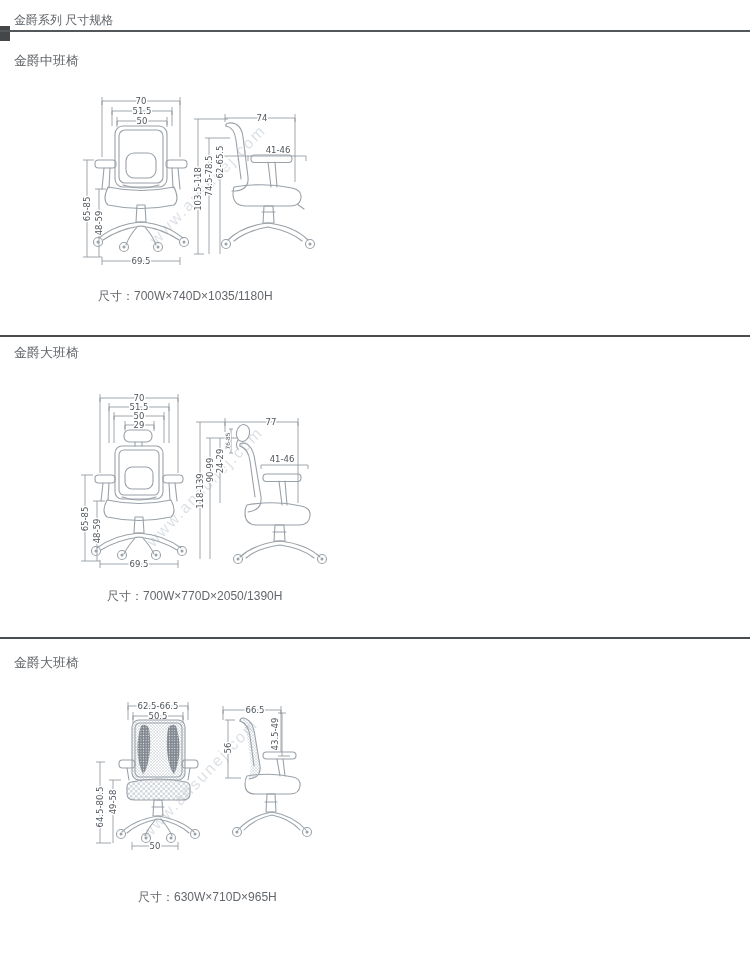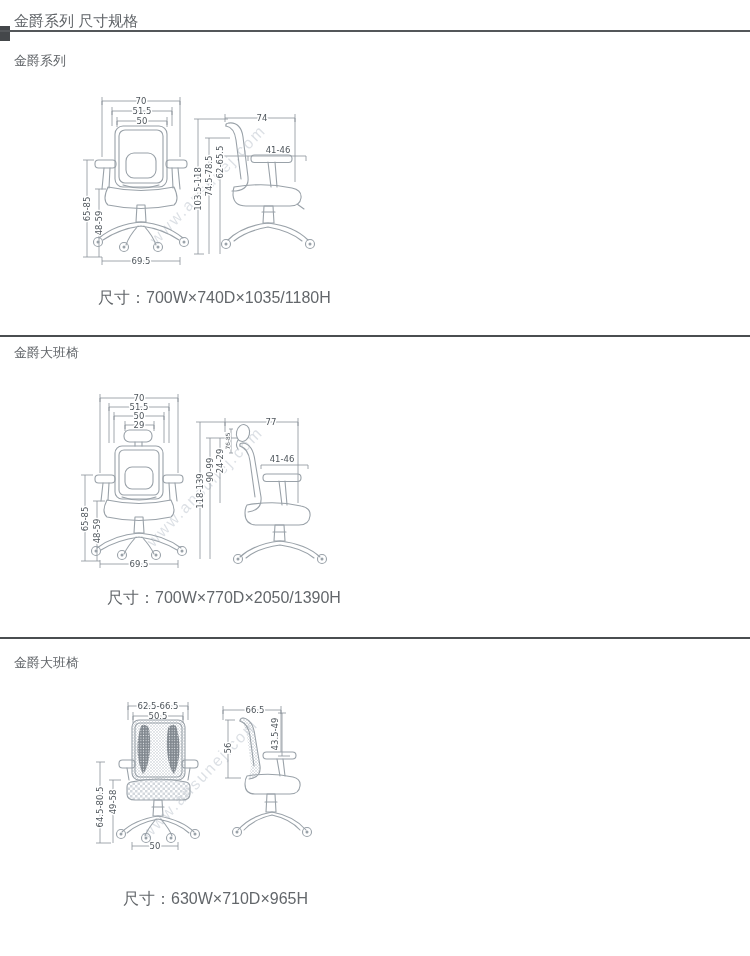--- a/index.html
+++ b/index.html
@@ -1,41 +1,41 @@
 <!DOCTYPE html>
 <html><head>
 <meta charset="utf-8">
 <style>
   html,body{margin:0;padding:0;background:#fff;}
   body{width:750px;height:956px;position:relative;font-family:"Liberation Sans","DejaVu Sans",sans-serif;overflow:hidden;}
-  .header-title{position:absolute;left:14px;top:12px;font-size:15px;color:#606468;}
+  .header-title{position:absolute;left:14px;top:12px;font-size:12px;color:#606468;}
   .header-rule{position:absolute;left:0;top:30px;width:750px;height:2px;background:#54575a;}
   .header-square{position:absolute;left:0;top:26px;width:10px;height:15px;background:#44474a;}
   .sec-title{position:absolute;left:14px;font-size:13px;color:#606468;}
-  .size-label{position:absolute;font-size:16px;color:#63676b;}
+  .size-label{position:absolute;font-size:12px;color:#63676b;}
   .divider{position:absolute;left:0;width:750px;height:2px;background:#4a4d50;}
   .diagram{position:absolute;}
   .watermark{position:absolute;left:50%;top:52%;transform:translate(-50%,-50%) rotate(-46deg);
     font-size:16px;color:rgba(130,145,160,.28);letter-spacing:2px;white-space:nowrap;pointer-events:none;}
   svg{position:absolute;left:0;top:0;overflow:visible;}
   .dl{stroke:#8b939b;stroke-width:.8;fill:none;}
   .cl{stroke:#9aa2a9;stroke-width:1.1;fill:none;stroke-linecap:round;stroke-linejoin:round;}
   .hub{fill:#9aa2a9;stroke:none;}
   text.dim{font-family:"DejaVu Sans",sans-serif;font-size:8.5px;fill:#4f565c;
     paint-order:stroke;stroke:#ffffff;stroke-width:3px;stroke-linejoin:round;}
   text.dim.sm{font-size:5.8px;stroke-width:2px;}
 </style>
 </head>
 <body>
 
 <div class="header-title">金爵系列 尺寸规格</div>
 <div class="header-square"></div>
 <div class="header-rule"></div>
 
-<div class="sec-title" style="top:52px">金爵系列</div>
+<div class="sec-title" style="top:52px">金爵中班椅</div>
 
 <div class="diagram" id="d1" style="left:78px;top:86px;width:260px;height:190px">
   <div class="watermark">www.ansunej.com</div>
   <svg width="260" height="190" viewBox="0 0 260 190">
 
     <g>
       <path class="dl" d="M24,15 H102 M24,11 V19 M102,11 V19 M24,15 V71 M102,15 V71
            M34,25 H94 M34,21 V29 M94,21 V29 M34,25 V40 M94,25 V40
            M39,35 H89 M39,31 V39 M89,31 V39 M39,35 V41 M89,35 V41
            M9,74 V171 M5,74 H16 M5,171 H24 M21,103 V171 M17,103 H28
@@ -247,13 +247,13 @@
         <path class="cl" d="M187,122 q-22,4 -34,18 M187,125 q-18,4 -28,15 M187,122 q22,4 34,18 M187,125 q18,4 28,15"></path>
         <circle class="cl" cx="152" cy="142" r="4.5"></circle>
           <circle class="hub" cx="152" cy="142" r="1.5"></circle>
         <circle class="cl" cx="222" cy="142" r="4.5"></circle>
           <circle class="hub" cx="222" cy="142" r="1.5"></circle>
       </g>
     </g>
   </svg>
 </div>
 
-<div class="size-label" style="left:123px;top:889px">尺寸：630W×710D×965H</div>
+<div class="size-label" style="left:138px;top:889px">尺寸：630W×710D×965H</div>
 
 </body></html>

